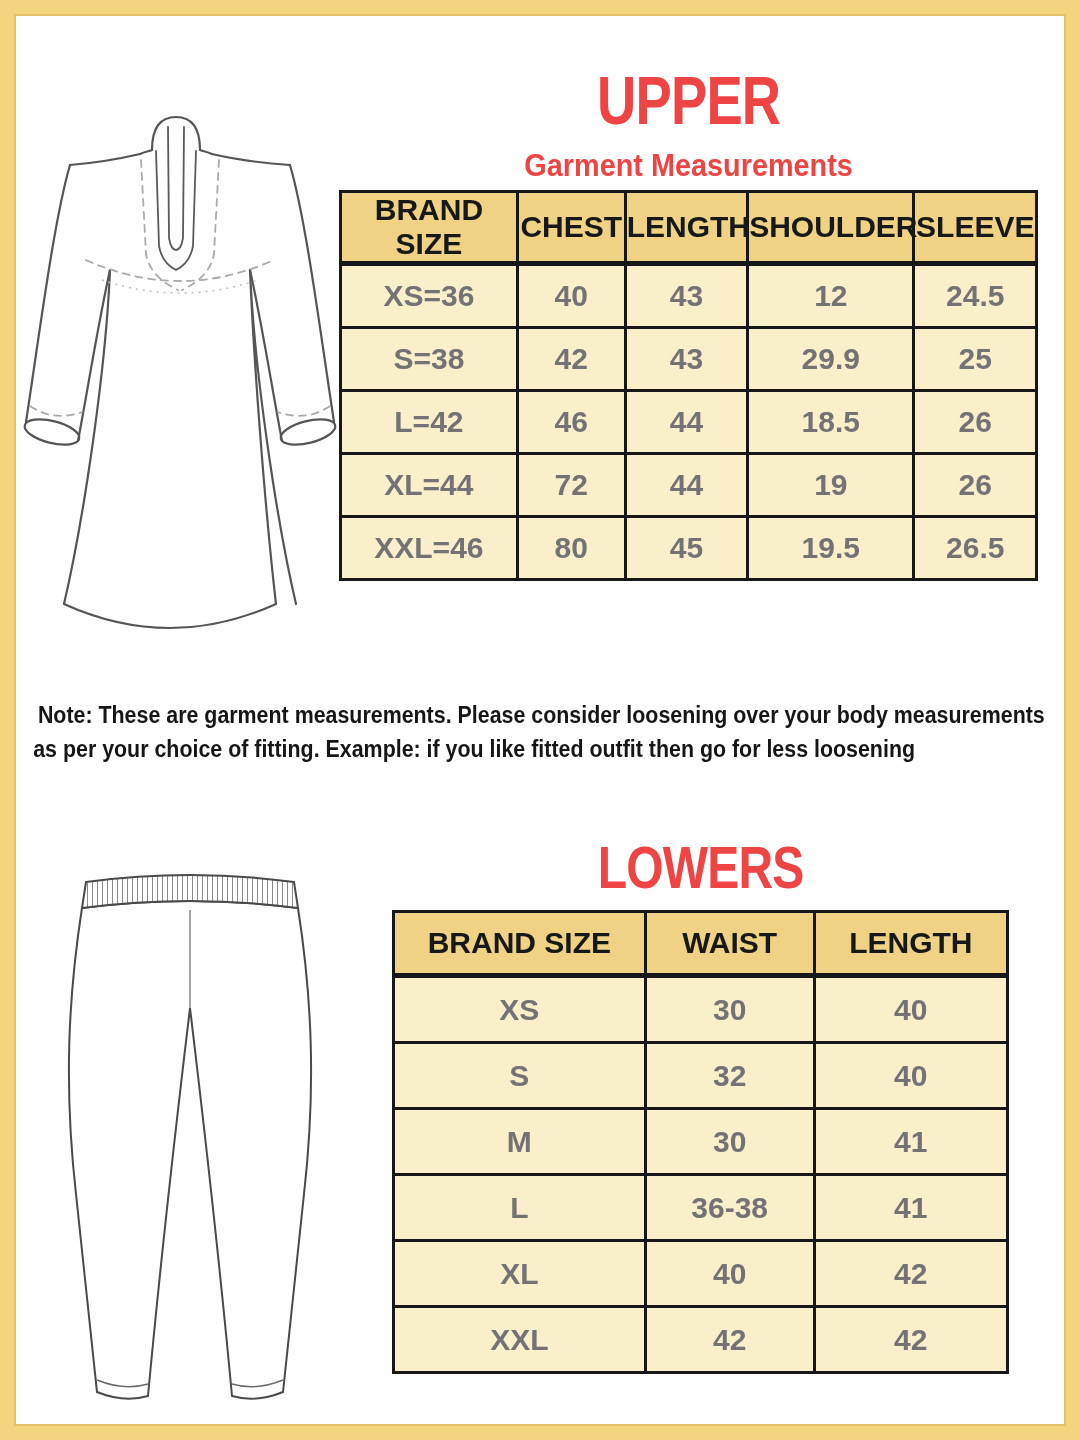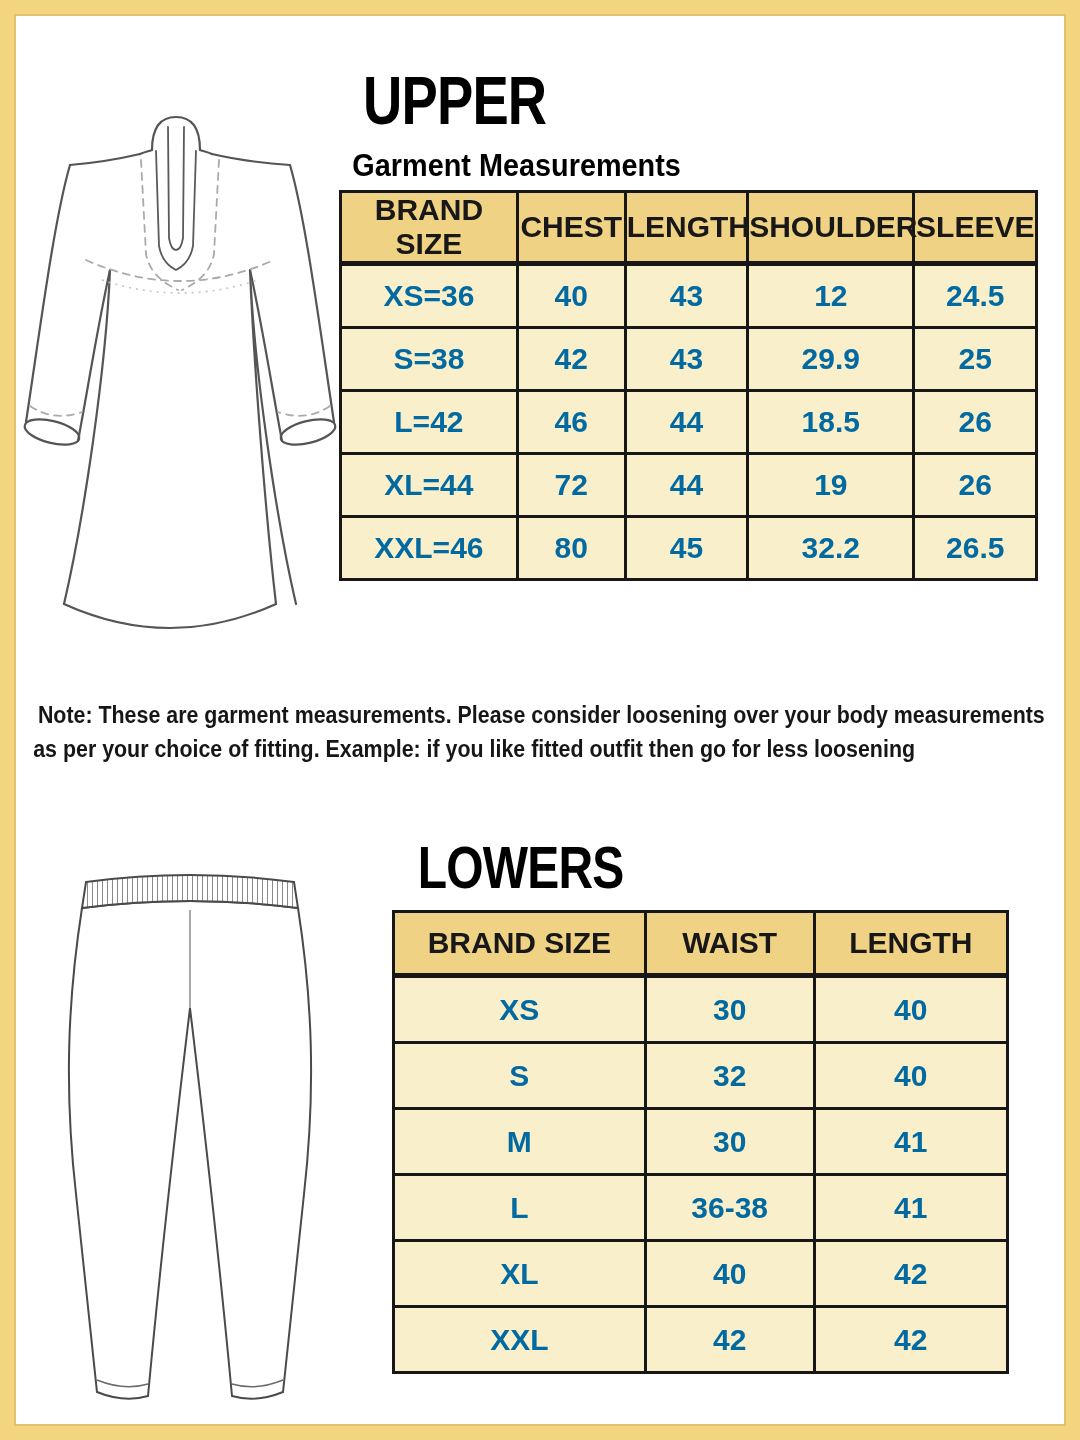--- a/index.html
+++ b/index.html
@@ -7,36 +7,36 @@
     position:relative; width:1080px; height:1440px; background:#ffffff;
     font-family:"Liberation Sans", sans-serif; color:#1c1c1c; overflow:hidden;
   }
   .frame{
     position:absolute; inset:0; box-sizing:border-box;
     border:14px solid #F3D57F;
     box-shadow: inset 0 0 0 2px #E4C068;
     pointer-events:none;
   }
   .title{
-    position:absolute; font-weight:bold; color:#000000;
+    position:absolute; text-align:center; font-weight:bold; color:#ef4444;
     white-space:nowrap; line-height:1;
   }
   .squeeze{ display:inline-block; transform:scaleX(0.8); transform-origin:50% 50%; letter-spacing:-1px; }
   .squeeze-sm{ display:inline-block; transform:scaleX(0.93); transform-origin:50% 50%; }
   #upper-title{ left:340px; top:66px; width:698px; font-size:68px; }
   #upper-subtitle{ left:340px; top:150px; width:698px; font-size:31px; }
   #lowers-title{ left:392px; top:838px; width:617px; font-size:60px; }
 
   table{ position:absolute; border-collapse:collapse; table-layout:fixed; }
   th,td{
     border:3px solid #171717; text-align:center; vertical-align:middle;
     font-weight:bold; padding:0;
   }
   thead th{ background:#F0D285; font-size:30px; height:60px; border-bottom-width:5px; color:#181818;}
-  tbody td{ background:#F9EFCB; font-size:30px; color:#0369a1;margin-left:29px;}
+  tbody td{ background:#F9EFCB; font-size:30px; color:#737373;margin-left:29px;}
   #upper-table{ left:339px; top:190px; width:699px; }
   #upper-table tbody td{ height:60px; }
   #lowers-table{ left:392px; top:910px; width:617px; }
   #lowers-table tbody td{ height:63px; }
 
   .note{
     position:absolute; left:0; top:698px; width:1080px; text-align:left;
     font-weight:bold; font-size:23px; line-height:34px; color:#161616;
   }
   .note .line{ white-space:nowrap; }
@@ -167,21 +167,21 @@
         <td>XL=44</td>
         <td>72</td>
         <td>44</td>
         <td>19</td>
         <td>26</td>
       </tr>
       <tr>
         <td>XXL=46</td>
         <td>80</td>
         <td>45</td>
-        <td>32.2</td>
+        <td>19.5</td>
         <td>26.5</td>
       </tr>
     </tbody>
   </table>
 
   <div class="note">
     <div class="line">
       <span class="squeeze-sm">Note: These are garment measurements. Please consider loosening over your body measurements</span>
     </div>
     <div class="line">

